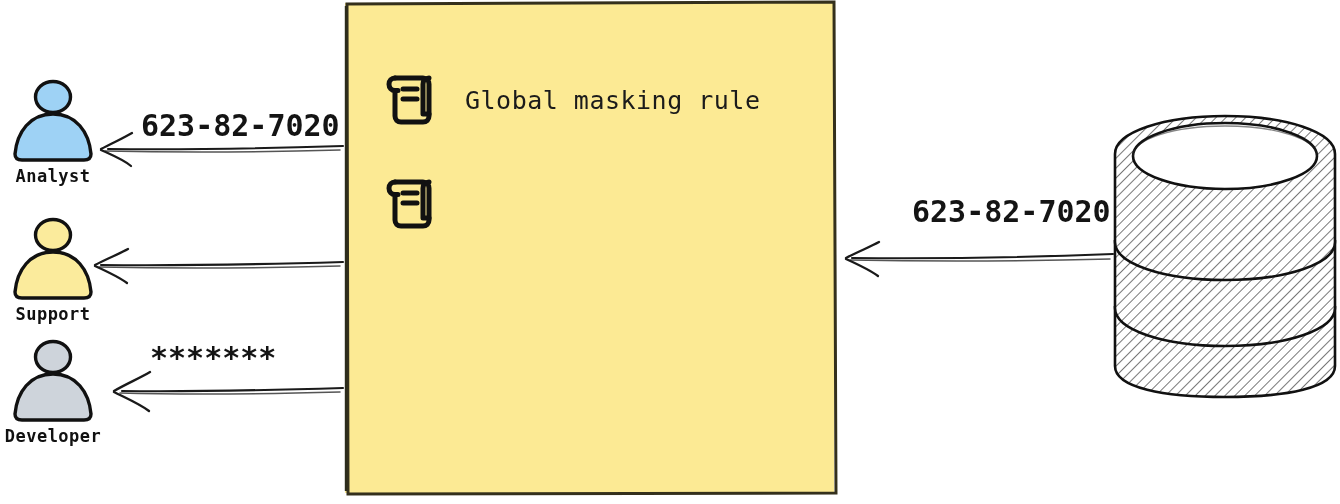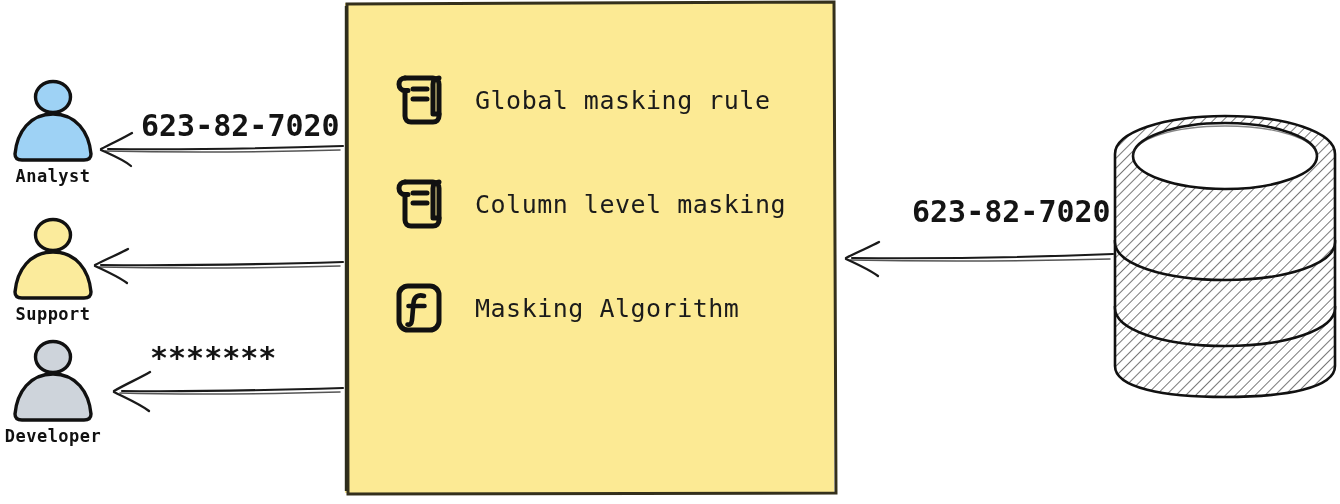--- a/index.html
+++ b/index.html
@@ -81,21 +81,21 @@
   #panel-outline {
     position: absolute;
     left: 341px;
     top: -1px;
     width: 500px;
     height: 502px;
     pointer-events: none;
   }
   .panel-list {
     position: absolute;
-    left: 393px;
+    left: 383px;
     top: 48px;
     width: 440px;
     text-align: right;
   }
   .panel-item {
     display: flex;
     align-items: center;
     height: 104px;
   }
   .panel-item .item-icon {
@@ -207,31 +207,22 @@
     </div>
 
     <div class="panel-item">
       <svg class="item-icon" viewBox="0 0 52 56" xmlns="http://www.w3.org/2000/svg">
         <path d="M12,6 L40,6 C43.5,6 46,8.6 46,12.2 L46,42 L40,42 L40,12.2 C40,8.6 42.5,6 46,6" fill="none" stroke="#111111" stroke-width="5" stroke-linecap="round" stroke-linejoin="round"></path>
         <path d="M12,6 C8.5,6 6,8.6 6,12.2 C6,15.8 8.5,18.4 12,18.4 L15,18.4" fill="none" stroke="#111111" stroke-width="5" stroke-linecap="round" stroke-linejoin="round"></path>
         <path d="M12,18.4 L12,44 C12,47.6 14.5,50 18,50 L40,50 C43.5,50 46,47.6 46,44 L46,42" fill="none" stroke="#111111" stroke-width="5" stroke-linecap="round" stroke-linejoin="round"></path>
         <line x1="20" y1="17" x2="34" y2="17" stroke="#111111" stroke-width="5" stroke-linecap="round"></line>
         <line x1="20" y1="27" x2="34" y2="27" stroke="#111111" stroke-width="5" stroke-linecap="round"></line>
       </svg>
-      <div class="item-label">Column level masking</div>
     </div>
 
-    <div class="panel-item">
-      <svg class="item-icon" viewBox="0 0 52 56" xmlns="http://www.w3.org/2000/svg">
-        <rect x="6" y="6" width="40" height="44" rx="9" ry="9" fill="none" stroke="#111111" stroke-width="5"></rect>
-        <path d="M31,16 C25,14 21,17 20.5,23 L19,40 C18.6,44 17,45 14.5,44.5" fill="none" stroke="#111111" stroke-width="4.6" stroke-linecap="round"></path>
-        <line x1="15.5" y1="26" x2="31.5" y2="26" stroke="#111111" stroke-width="4.6" stroke-linecap="round"></line>
-      </svg>
-      <div class="item-label">Masking Algorithm</div>
-    </div>
 
 
   </div>
 
   <svg id="database" viewBox="0 0 226 288" xmlns="http://www.w3.org/2000/svg">
     <defs>
       <pattern id="hatch" width="7" height="7" patternTransform="rotate(45)" patternUnits="userSpaceOnUse">
         <line x1="0" y1="0" x2="0" y2="7" stroke="#4a4a4a" stroke-width="1.5"></line>
       </pattern>
       <clipPath id="clip-top">

